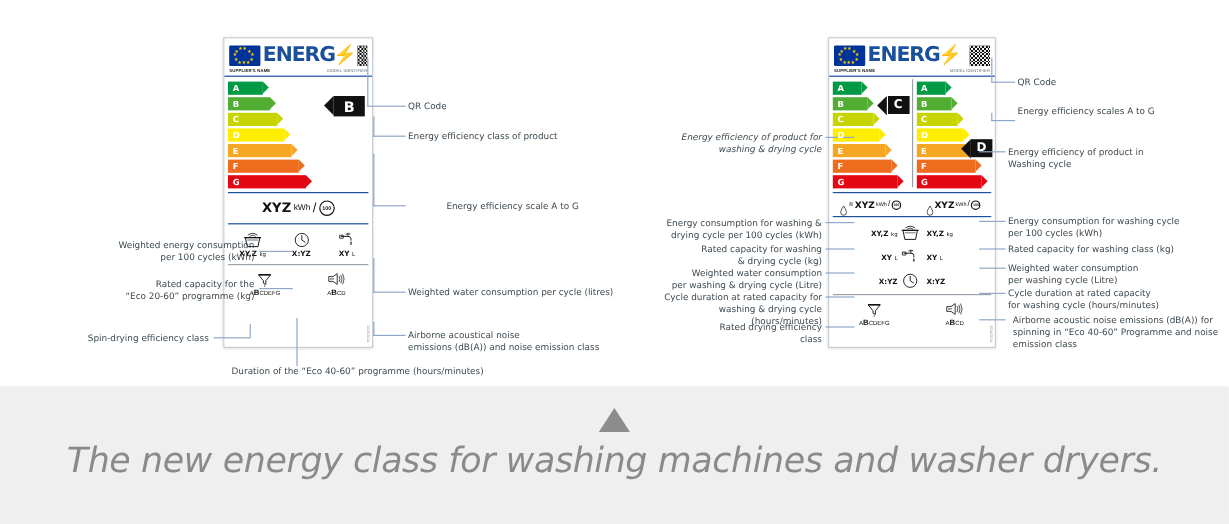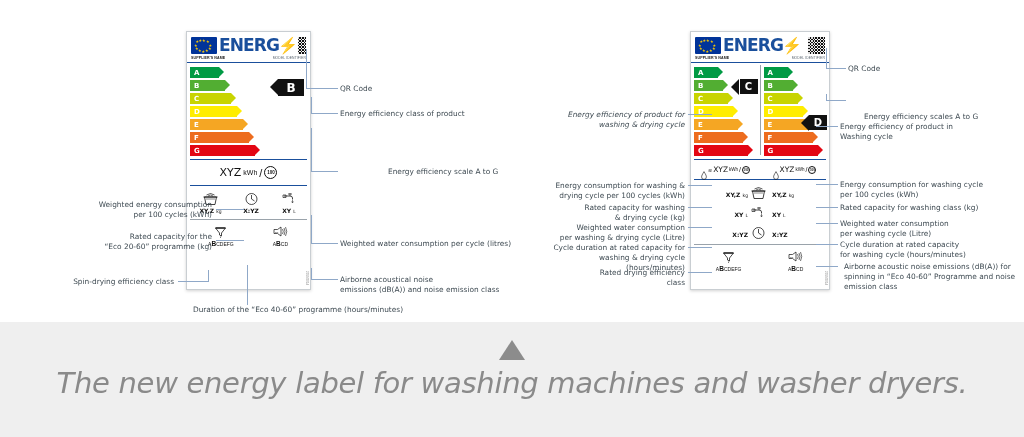--- a/index.html
+++ b/index.html
@@ -101,21 +101,21 @@
     border-right:8.5px solid #111;
   }
 
   .rule { border-top:1.2px solid #1a4f9c; margin:2px 3px; }
   .rule-thin { border-top:.8px solid #9aa3ab; margin:2px 3px; }
 
   .kwh-row {
     display:flex; align-items:center; justify-content:center;
     gap:2px; padding:4px 0 4px 0;
   }
-  .kwh-xyz { font-weight:normal; font-size:11px; font-family:"DejaVu Sans",sans-serif; color:#111;text-align:right;}
+  .kwh-xyz { font-weight:bold; font-size:11px; font-family:"DejaVu Sans",sans-serif; color:#111;text-align:right;}
   .kwh-unit{ font-size:7px; color:#111;}
   .slash{font-size:11px;color:#111;}
   .circ100{
     width:13px;height:13px;border:1.2px solid #111;border-radius:50%;
     display:flex;align-items:center;justify-content:center;
     font-size:4.5px;font-weight:bold;color:#111;
   }
 
   .picto-row { display:flex; justify-content:space-around; align-items:flex-end; padding:3px 2px; }
   .picto-cell{ display:flex; flex-direction:column; align-items:center; gap:1px;}
@@ -165,21 +165,21 @@
   .anno.center-al{ text-align:center; }
   .leader { position:absolute; background:#8fa8c8; }
   .leader.h { height:1px; }
   .leader.v { width:1px; }
 </style>
 </head>
 <body>
 
 <div class="caption-band"></div>
 <div class="caption-tri"></div>
-<div class="caption-text">The new energy label for washing machines and washer dryers.</div>
+<div class="caption-text">The new energy class for washing machines and washer dryers.</div>
 
 <div class="label-card" id="label-washer">
 
   <div class="lbl-head">
     <div class="eu-flag">
       <span style="left:11px;top:1.5px">★</span>
         <span style="left:15px;top:3px">★</span>
       <span style="left:17.5px;top:6.5px">★</span>
         <span style="left:17px;top:10px">★</span>
       <span style="left:14px;top:12px">★</span>
@@ -541,21 +541,21 @@
 <div class="leader v" style="left:247px; top:265px; height:40px;"></div>
 
 <div class="anno left-al" style="left:340px; top:84px;">QR Code</div>
 <div class="leader h" style="left:306px; top:88px; width:32px;"></div>
 <div class="leader v" style="left:306px; top:49px; height:40px;"></div>
 
 <div class="anno left-al" style="left:340px; top:109px;">Energy efficiency class of product</div>
 <div class="leader h" style="left:311px; top:113px; width:27px;"></div>
 <div class="leader v" style="left:311px; top:97px; height:17px;"></div>
 
-<div class="anno left-al" style="left:340px; top:167px;padding-left:48px;">Energy efficiency scale A to G</div>
+<div class="anno left-al" style="left:324px; top:167px;padding-left:48px;">Energy efficiency scale A to G</div>
 <div class="leader h" style="left:311px; top:171px; width:27px;"></div>
 <div class="leader v" style="left:311px; top:128px; height:44px;"></div>
 
 <div class="anno left-al" style="left:340px; top:239px;">Weighted water consumption per cycle (litres)</div>
 <div class="leader h" style="left:311px; top:243px; width:27px;"></div>
 <div class="leader v" style="left:311px; top:215px; height:29px;"></div>
 
 <div class="anno left-al" style="left:340px; top:275px; width:160px; white-space:pre-line;">Airborne acoustical noise
 emissions (dB(A)) and noise emission class</div>
 <div class="leader h" style="left:311px; top:279px; width:27px;"></div>
@@ -581,21 +581,21 @@
 washing &amp; drying cycle (hours/minutes)</div>
 <div class="leader h" style="left:688px; top:247px; width:24px;"></div>
 
 <div class="anno right-al" style="left:580px; top:268px; width:105px;">Rated drying efficiency class</div>
 <div class="leader h" style="left:688px; top:272px; width:24px;"></div>
 
 <div class="anno left-al" style="left:848px; top:64px;">QR Code</div>
 <div class="leader h" style="left:826px; top:68px; width:20px;"></div>
 <div class="leader v" style="left:826px; top:48px; height:21px;"></div>
 
-<div class="anno left-al" style="left:848px; top:112px;margin-left:16px;">Energy efficiency scales A to G</div>
+<div class="anno left-al" style="left:848px; top:88px;">Energy efficiency scales A to G</div>
 <div class="leader h" style="left:826px; top:100px; width:20px;"></div>
 <div class="leader v" style="left:826px; top:94px; height:7px;"></div>
 
 <div class="anno left-al" style="left:840px; top:122px; width:130px; white-space:pre-line;">Energy efficiency of product in
 Washing cycle</div>
 <div class="leader h" style="left:816px; top:126px; width:22px;"></div>
 
 <div class="anno left-al" style="left:840px; top:180px; width:160px; white-space:pre-line;">Energy consumption for washing cycle
 per 100 cycles (kWh)</div>
 <div class="leader h" style="left:816px; top:184px; width:22px;"></div>

